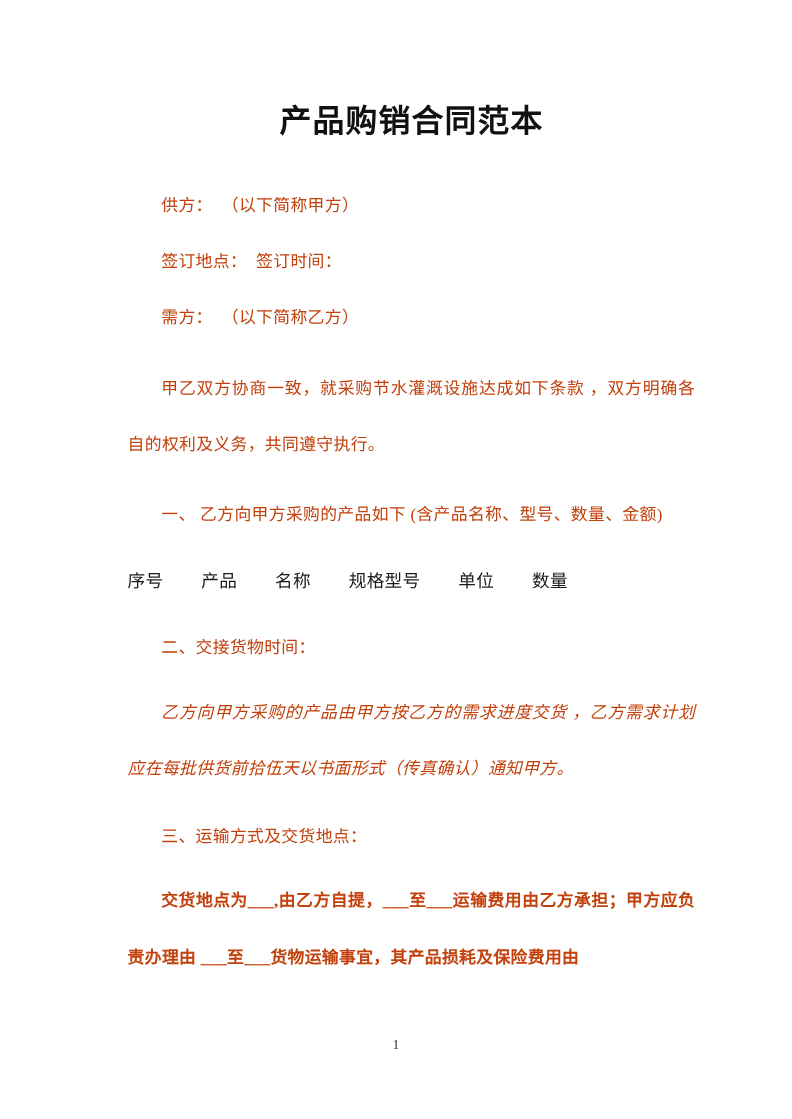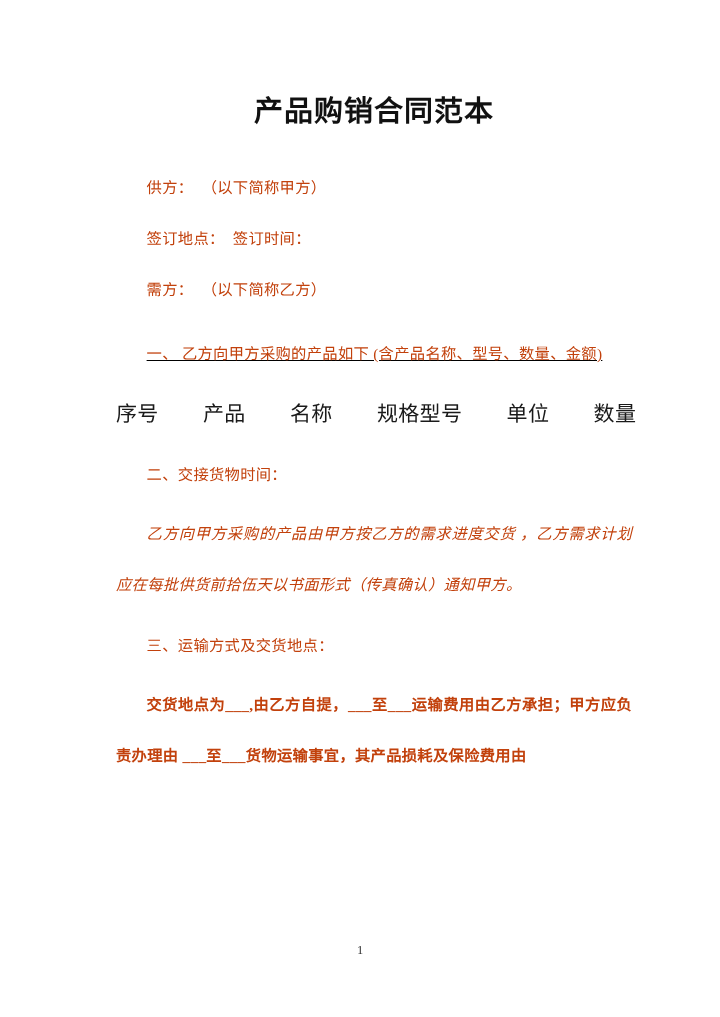--- a/index.html
+++ b/index.html
@@ -59,21 +59,20 @@
 
   
   .block-parties {
     margin-top: 34px;
   }
   .block-agreement {
     margin-top: 13px;
   }
   .block-clause1 {
     margin-top: 13px;
-    text-decoration: underline;
   }
   .block-table {
     margin-top: 10px;
   }
   .block-clause2 {
     margin-top: 9px;
   }
   .block-clause2-body {
     margin-top: 8px;
     font-style: italic;
@@ -81,21 +80,21 @@
   .block-clause3 {
     margin-top: 10px;
   }
   .block-clause3-body {
     margin-top: 8px;
     font-weight: bold;
   }
 
   
   .table-line {
-    font-size: 21px;
+    font-size: 16px;
     line-height: 51px;
     margin: 0;
     color: #1a1a1a;
     white-space: pre;
     letter-spacing: 0.3px;
   }
 
   
   .page-number {
     position: absolute;
@@ -117,20 +116,23 @@
   <div class="content">
 
     <h1 class="doc-title">产品购销合同范本</h1>
 
     <div class="block-parties">
       <p class="para indent">供方：  （以下简称甲方）</p>
       <p class="para indent">签订地点：  签订时间：</p>
       <p class="para indent">需方：  （以下简称乙方）</p>
     </div>
 
+    <div class="block-agreement">
+      <p class="para indent">甲乙双方协商一致，就采购节水灌溉设施达成如下条款 ，双方明确各自的权利及义务，共同遵守执行。</p>
+    </div>
 
     <div class="block-clause1">
       <p class="para indent">一、 乙方向甲方采购的产品如下 (含产品名称、型号、数量、金额)</p>
     </div>
 
     <div class="block-table">
       <p class="table-line">序号        产品        名称        规格型号        单位        数量</p>
     </div>
 
     <div class="block-clause2">

